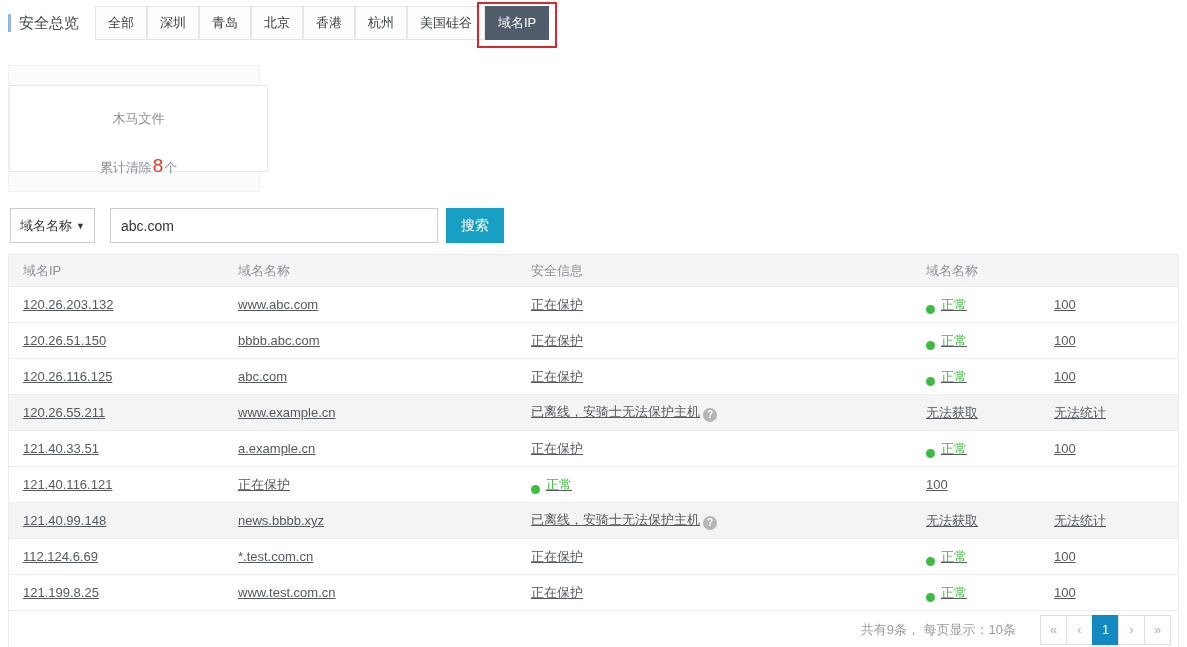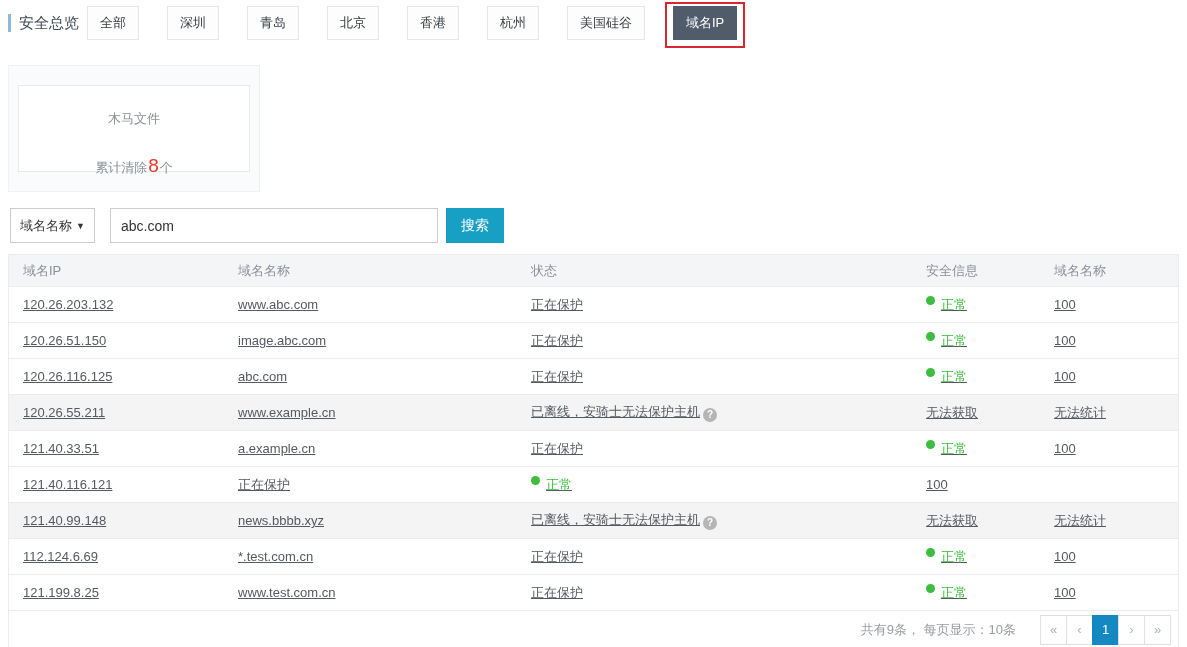--- a/index.html
+++ b/index.html
@@ -6,42 +6,42 @@
   html, body { background: #fff; }
   body {
     width: 1187px; height: 647px; overflow: hidden;
     font-family: "Liberation Sans", "DejaVu Sans", sans-serif;
     color: #555;
     font-size: 13px;
   }
   
   .header-row { display: flex; align-items: center; margin: 5px 0 0 8px; height: 36px; }
   .page-title {
-    font-size: 15px; color: #404a54; padding-left: 8px; margin-right: 8px;
+    font-size: 15px; color: #404a54; padding-left: 8px; margin-right: 16px;
     border-left: 3px solid #8fb8e0; line-height: 18px;
   }
-  .tabs { display: flex; gap: 28px; align-items: center; }
+  .tabs { display: flex; gap: 0; align-items: center; }
   .tab {
     position: relative; height: 34px; padding: 0 12px;
     display: flex; align-items: center; justify-content: center;
     background: #fdfdfd; border: 1px solid #e4e7ea; color: #373d44;
     font-size: 13px; cursor: pointer; white-space: nowrap;
   }
   .tab.active { background: #515c6b; border-color: #515c6b; color: #fff; }
   .annotation-box {
     position: absolute; top: -5px; left: -9px; right: -9px; bottom: -9px;
     border: 2px solid #d6282e; pointer-events: none;
   }
   
   .summary-panel {
     margin: 24px 0 0 8px; width: 252px; height: 127px;
     background: #fafbfc; border: 1px solid #f0f1f3;
   }
   .summary-card {
-    width: 232px; height: 87px; margin: 19px auto 0;
+    width: 259px; height: 87px; margin: 19px auto 0;
     background: #fff; border: 1px solid #e8eaec; text-align: center;
   }
   .summary-card .card-title { color: #8a8f99; font-size: 13px; margin-top: 24px; }
   .summary-card .card-line { color: #8a8f99; font-size: 13px; margin-top: 27px; }
   .summary-card .card-count { color: #ee3527; font-size: 19px; font-weight: 400; padding: 0 1px; }
   
   .search-row { display: flex; align-items: center; margin: 16px 0 0 10px; height: 35px; }
   .filter-select {
     width: 85px; height: 35px; border: 1px solid #ccc; background: #fff;
     display: flex; align-items: center; justify-content: space-between;
@@ -65,21 +65,21 @@
   .t-head > div { padding-left: 14px; }
   .t-row { height: 36px; border-top: 1px solid #ececec; background: #fff; color: #555a60; }
   .t-row > div { padding-left: 14px; overflow: hidden; white-space: nowrap; text-decoration: underline; }
   .t-row.offline { background: #f4f4f4; }
   .dot {
     display: none; width: 9px; height: 9px; border-radius: 50%;
     background: #3dbd3d; margin-right: 6px; flex: none;
   }
   .t-row.normal .dot { display: inline-block; }
   .t-row.normal .sec-text { color: #3dbd3d; }
-  .sec-cell { display: flex; align-items: flex-start; }
+  .sec-cell { display: flex; align-items: flex-end; }
   .help-icon {
     display: none; width: 14px; height: 14px; border-radius: 50%;
     background: #b5b5b5; color: #fff; font-size: 10px; font-weight: bold;
     text-align: center; line-height: 14px; margin-left: 3px;
     vertical-align: -2px; cursor: pointer;
   }
   .t-row.has-help .help-icon { display: inline-block; }
   
   .t-footer {
     height: 38px; border-top: 1px solid #ececec;
@@ -141,39 +141,38 @@
     <span class="caret">▼</span>
   </div>
   <input class="search-input" type="text" value="abc.com" style="">
   <button class="search-button">搜索</button>
 </div>
 
 <div class="table-block">
   <div class="t-grid t-head">
     <div>域名IP</div>
     <div>域名名称</div>
-    <div>状态</div>
     <div>安全信息</div>
     <div>域名名称</div>
   </div>
 
   <div id="table-body">
       <div class="t-grid t-row normal">
       <div>120.26.203.132</div>
       <div>www.abc.com</div>
       <div><span>正在保护</span></div>
       <div class="sec-cell">
         <span class="dot"></span>
         <span class="sec-text">正常</span>
       </div>
       <div>100</div>
     </div>
       <div class="t-grid t-row normal">
       <div>120.26.51.150</div>
-      <div>image.abc.com</div>
+      <div>bbbb.abc.com</div>
       <div><span>正在保护</span></div>
       <div class="sec-cell">
         <span class="dot"></span>
         <span class="sec-text">正常</span>
       </div>
       <div>100</div>
     </div>
       <div class="t-grid t-row normal">
       <div>120.26.116.125</div>
       <div>abc.com</div>

